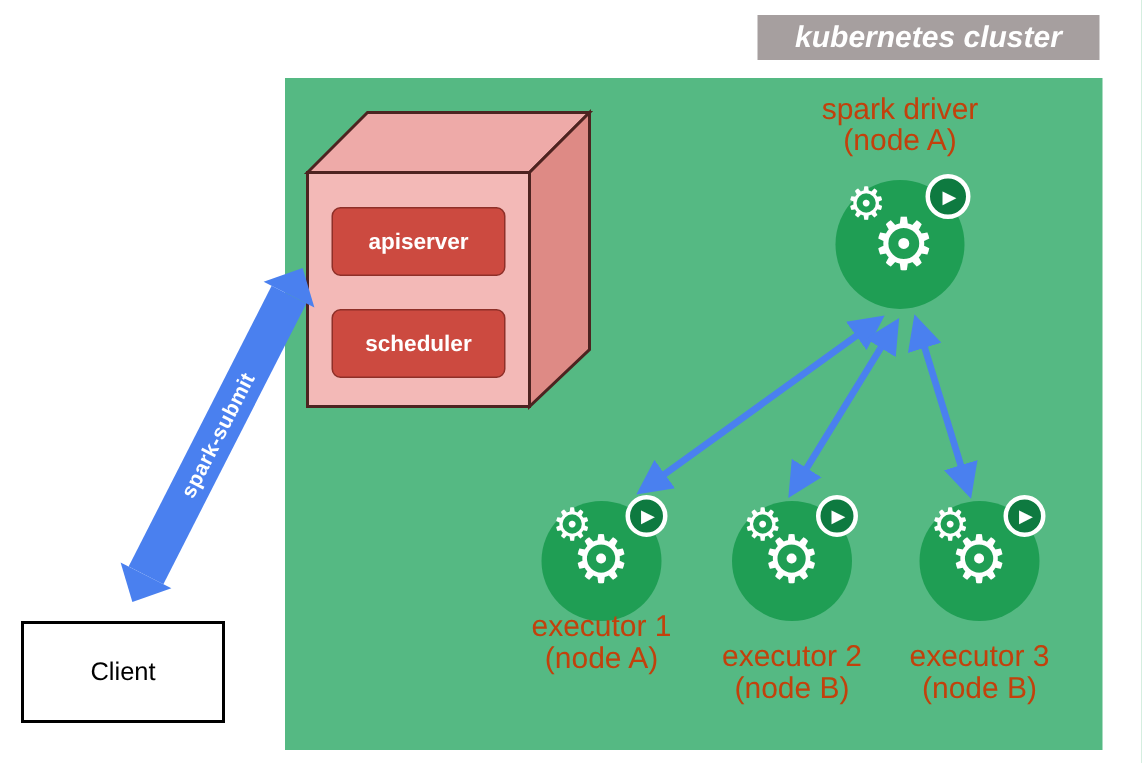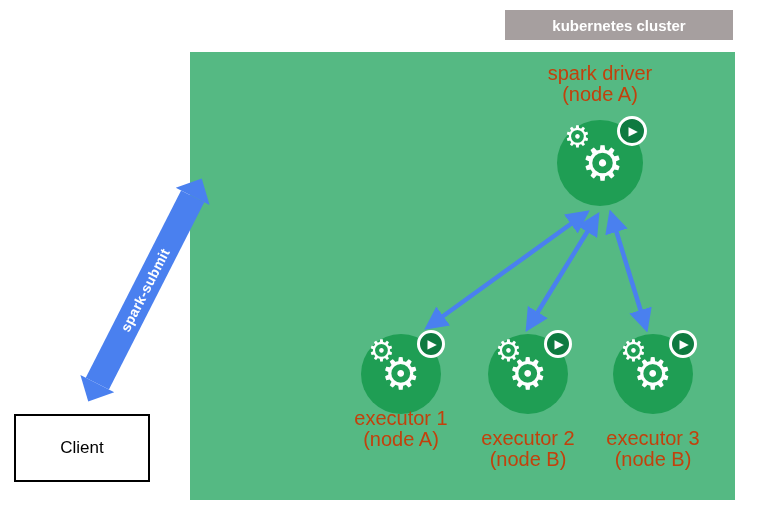--- a/index.html
+++ b/index.html
@@ -1,20 +1,20 @@
 <!DOCTYPE html>
 <html><head>
 <meta charset="utf-8">
 <style>
   * { box-sizing: border-box; }
   body { margin: 0; background: #ffffff; font-family: "Liberation Sans", sans-serif; }
   .canvas { position: relative; width: 761px; height: 516px; background: #ffffff; overflow: hidden; }
 
   .cluster-bg { position: absolute; left: 190px; top: 52px; width: 545px; height: 448px; background: #55b983; z-index: 0; }
-  .cluster-label { position: absolute; left: 505px; top: 10px; width: 228px; height: 30px; background: #a69f9f; color: #ffffff; font-weight: bold; font-size: 15px; display: flex; align-items: center; justify-content: center; z-index: 4; }
+  .cluster-label { position: absolute; left: 505px; top: 10px; width: 228px; height: 30px; background: #a69f9f; color: #ffffff; font-weight: bold; font-size: 20px; display: flex; align-items: center; justify-content: center; z-index: 4; font-style: italic; }
 
   
   .cube { position: absolute; left: 200px; top: 70px; width: 200px; height: 210px; z-index: 2; }
   .cube svg { display: block; }
   .cp-box { position: absolute; left: 21px; top: 68px; width: 116px; height: 46px; background: #cc4a40; border: 1px solid #8e2f28; border-radius: 6px; color: #ffffff; font-weight: bold; font-size: 15px; display: flex; align-items: center; justify-content: center; }
   .cp-box.scheduler { top: 136px; }
 
   
   .pod { position: absolute; z-index: 2; }
   .pod .circle { position: relative; width: 100%; height: 100%; background: #1f9e54; border-radius: 50%; }
@@ -48,20 +48,33 @@
     <defs>
       <marker id="arr" viewBox="0 0 10 10" refX="8" refY="5" markerWidth="5.2" markerHeight="5.2" orient="auto-start-reverse">
         <path d="M0,0 L10,5 L0,10 z" fill="#4a80ef"></path>
       </marker>
     </defs>
     <line x1="586" y1="213" x2="428" y2="327" stroke="#4a80ef" stroke-width="4.5" marker-start="url(#arr)" marker-end="url(#arr)"></line>
     <line x1="597" y1="216" x2="528" y2="328" stroke="#4a80ef" stroke-width="4.5" marker-start="url(#arr)" marker-end="url(#arr)"></line>
     <line x1="611" y1="214" x2="646" y2="328" stroke="#4a80ef" stroke-width="4.5" marker-start="url(#arr)" marker-end="url(#arr)"></line>
   </svg>
 
+  <div class="cube">
+    <svg width="200" height="210" viewBox="0 0 200 210">
+      <polygon points="5,45 45,5 193,5 153,45" fill="#eeaaa8" stroke="#4d2320" stroke-width="2"></polygon>
+      <polygon points="153,45 193,5 193,163 153,201" fill="#de8a85" stroke="#4d2320" stroke-width="2"></polygon>
+      <rect x="5" y="45" width="148" height="156" fill="#f3b9b7" stroke="#4d2320" stroke-width="2"></rect>
+    </svg>
+    <div class="cp-box apiserver">
+      <span>apiserver</span>
+    </div>
+    <div class="cp-box scheduler">
+      <span>scheduler</span>
+    </div>
+  </div>
 
   <div class="node-label" style="left:520px; top:63px;">
     <div>spark driver</div>
     <div>(node A)</div>
   </div>
   <div class="pod" style="left:557px; top:120px; width:86px; height:86px;">
     <div class="circle">
       <span class="gear-small">⚙</span>
       <span class="gear-big">⚙</span>
       <span class="play-badge">

